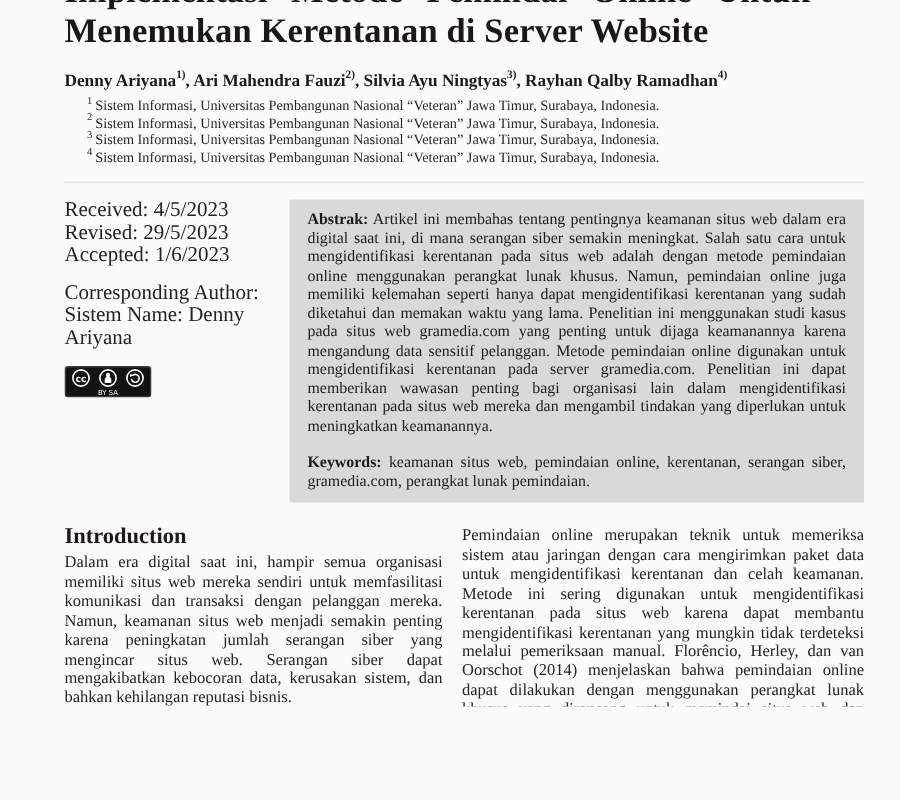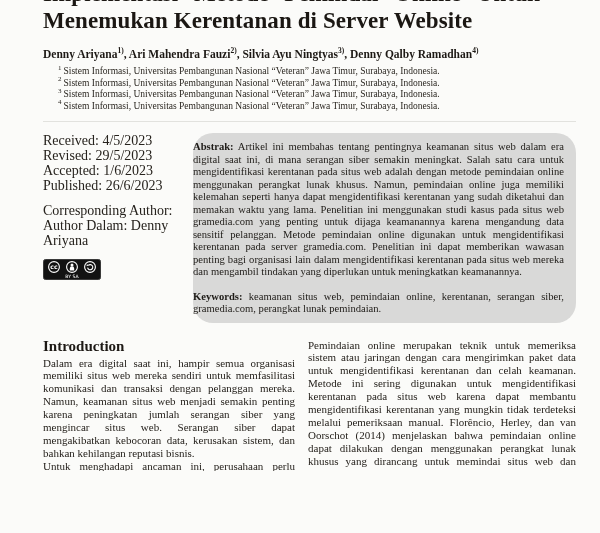--- a/index.html
+++ b/index.html
@@ -36,21 +36,21 @@
   .sidebar { width: 144px; flex: 0 0 144px; }
   .meta-line { font-size: 14px; line-height: 15px; color: #26221d; }
   .corr { margin-top: 10px; }
   .license { margin-top: 8px; }
   .lic-text { line-height: 14px; }
   .email { color: #4b4bb5; text-decoration: underline; }
   .badge { display: inline-block; margin-top: 3px; line-height: 0; }
 
   .abstract-box {
     flex: 1; margin-left: 6px; background: #d9d9d8;
-    padding: 8px 12px 7px 0; box-sizing: border-box; align-self: flex-start; border-radius: 20px;
+    padding: 8px 12px 7px 12px; box-sizing: border-box; align-self: flex-start;
   }
   .abs-p {
     margin: 0; font-size: 10.6px; line-height: 12.5px; color: #1e1b17;
     text-align: justify;
   }
   .abs-p.kw { margin-top: 12px; }
 
   
   .body-row { display: flex; margin-top: 16px; gap: 13px; }
   .col { flex: 1; }
@@ -73,21 +73,21 @@
 
   <div class="authors">
     
   
       <span class="author"><span>Denny Ariyana</span><sup class="asup">1)</sup><span>, </span></span>
     
       <span class="author"><span>Ari Mahendra Fauzi</span><sup class="asup">2)</sup><span>, </span></span>
     
       <span class="author"><span>Silvia Ayu Ningtyas</span><sup class="asup">3)</sup><span>, </span></span>
     
-      <span class="author"><span>Denny Qalby Ramadhan</span><sup class="asup">4)</sup><span></span></span>
+      <span class="author"><span>Rayhan Qalby Ramadhan</span><sup class="asup">4)</sup><span></span></span>
     </div>
 
   <div class="affils">
 
       <div class="affil"><sup class="fsup">1</sup><span>Sistem Informasi, Universitas Pembangunan Nasional “Veteran” Jawa Timur, Surabaya, Indonesia.</span></div>
 
       <div class="affil"><sup class="fsup">2</sup><span>Sistem Informasi, Universitas Pembangunan Nasional “Veteran” Jawa Timur, Surabaya, Indonesia.</span></div>
 
       <div class="affil"><sup class="fsup">3</sup><span>Sistem Informasi, Universitas Pembangunan Nasional “Veteran” Jawa Timur, Surabaya, Indonesia.</span></div>
 
@@ -100,26 +100,25 @@
 
     <aside class="sidebar">
       <div class="dates">
 
           <div class="meta-line"><span>Received:</span> <span>4/5/2023</span></div>
 
           <div class="meta-line"><span>Revised:</span> <span>29/5/2023</span></div>
 
           <div class="meta-line"><span>Accepted:</span> <span>1/6/2023</span></div>
 
-          <div class="meta-line"><span>Published:</span> <span>26/6/2023</span></div>
         </div>
 
       <div class="corr">
         <div class="meta-line">Corresponding Author:</div>
-        <div class="meta-line">Author Dalam: Denny Ariyana</div>
+        <div class="meta-line">Sistem Name: Denny Ariyana</div>
       </div>
 
       <div class="license">
         <a class="badge" href="#">
           <svg width="58" height="21" viewBox="0 0 58 21" xmlns="http://www.w3.org/2000/svg">
             <rect x="0.5" y="0.5" width="57" height="20" rx="2" fill="#121212" stroke="#3a3a3a"></rect>
             <g>
               <circle cx="11" cy="8" r="5.4" fill="none" stroke="#ffffff" stroke-width="1.1"></circle>
               <text x="11" y="10.4" font-size="6.2" fill="#ffffff" text-anchor="middle" font-family="DejaVu Sans, sans-serif" font-weight="bold">cc</text>
             </g>

